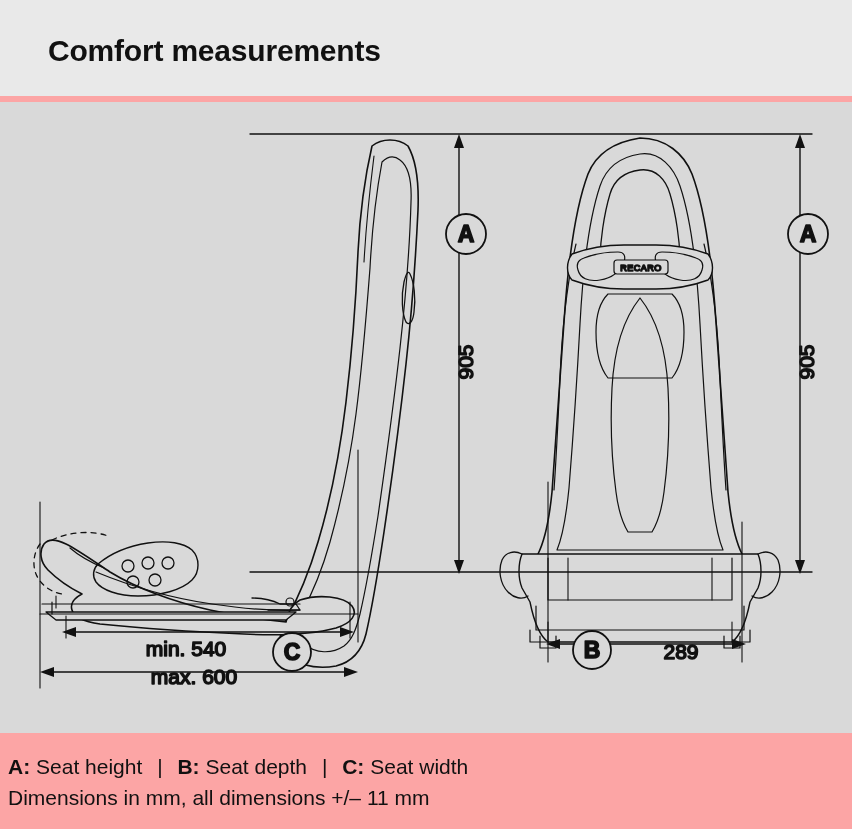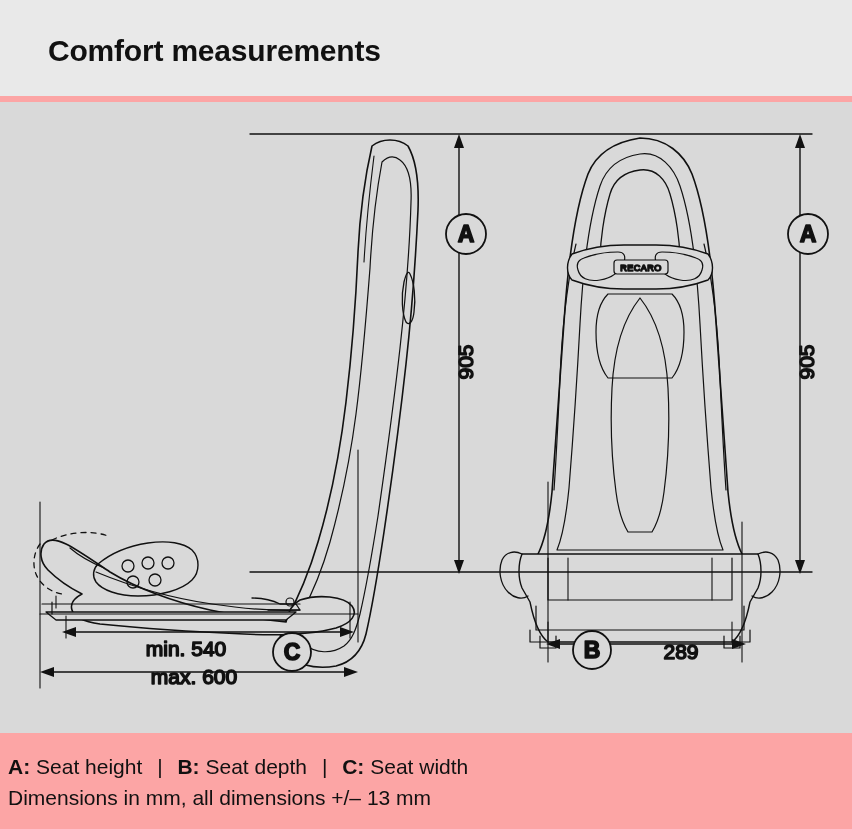--- a/index.html
+++ b/index.html
@@ -276,15 +276,15 @@
   <div id="legend">
     <span class="bold">A:</span>
     <span>Seat height</span>
     <span class="sep">|</span>
     <span class="bold">B:</span>
     <span>Seat depth</span>
     <span class="sep">|</span>
     <span class="bold">C:</span>
     <span>Seat width</span>
   </div>
-  <div id="legend-line2">Dimensions in mm, all dimensions +/– 13 mm</div>
+  <div id="legend-line2">Dimensions in mm, all dimensions +/– 11 mm</div>
 
 </div>
 
 </body></html>

